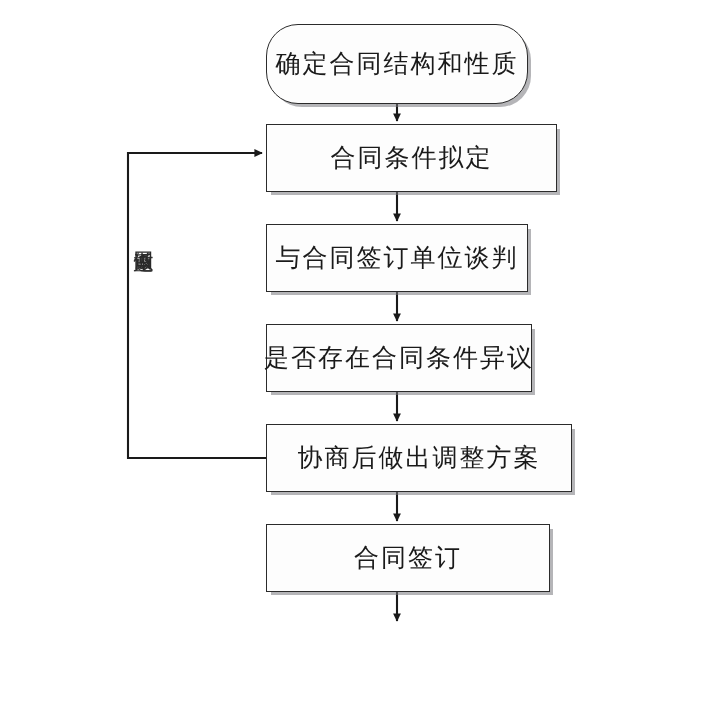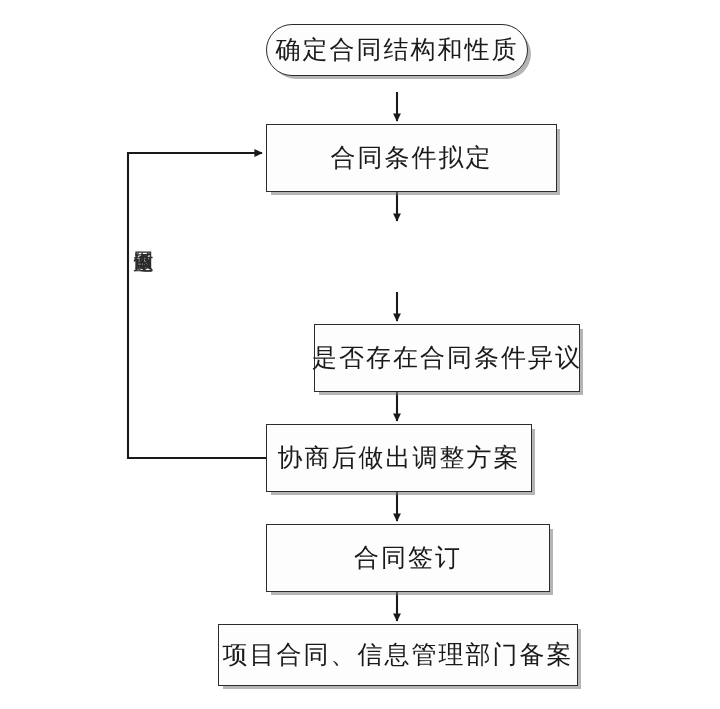--- a/index.html
+++ b/index.html
@@ -80,40 +80,40 @@
       <line x1="397" y1="192" x2="397" y2="221"></line>
       <line x1="397" y1="292" x2="397" y2="321"></line>
       <line x1="397" y1="392" x2="397" y2="421"></line>
       <line x1="397" y1="492" x2="397" y2="521"></line>
       <line x1="397" y1="592" x2="397" y2="621"></line>
     </g>
 
     <path d="M 266,458 L 128,458 L 128,153 L 262,153" stroke="#1a1a1a" stroke-width="2.1" fill="none" marker-end="url(#arrowhead)"></path>
   </svg>
 
-  <div class="node fs-main" style="left:266px; top:24px; width:262px; height:52px;border-radius:32px;">
+  <div class="node fs-main" style="left:266px; top:24px; width:262px; height:80px;border-radius:32px;">
     <span class="node-label">确定合同结构和性质</span>
   </div>
 
   <div class="node fs-main" style="left:266px; top:124px; width:291px; height:68px;">
     <span class="node-label">合同条件拟定</span>
   </div>
 
+  <div class="node fs-main" style="left:266px; top:224px; width:262px; height:68px;">
+    <span class="node-label">与合同签订单位谈判</span>
+  </div>
 
-  <div class="node fs-main" style="left:266px; top:324px; width:266px; height:68px;margin-left:48px;">
+  <div class="node fs-main" style="left:266px; top:324px; width:266px; height:68px;">
     <span class="node-label">是否存在合同条件异议</span>
   </div>
 
-  <div class="node fs-main" style="left:266px; top:424px; width:266px; height:68px;text-align:center;">
+  <div class="node fs-main" style="left:266px; top:424px; width:306px; height:68px;text-align:center;">
     <span class="node-label">协商后做出调整方案</span>
   </div>
 
   <div class="node fs-main" style="left:266px; top:524px; width:284px; height:68px;">
     <span class="node-label">合同签订</span>
   </div>
 
-  <div class="node fs-bottom n-wide" style="left:218px; top:624px; width:360px; height:62px;">
-    <span class="node-label">项目合同、信息管理部门备案</span>
-  </div>
 
   <div class="loop-label" style="left:131px; top:236px;">返回重做</div>
 
 </div>
 
 </body></html>

